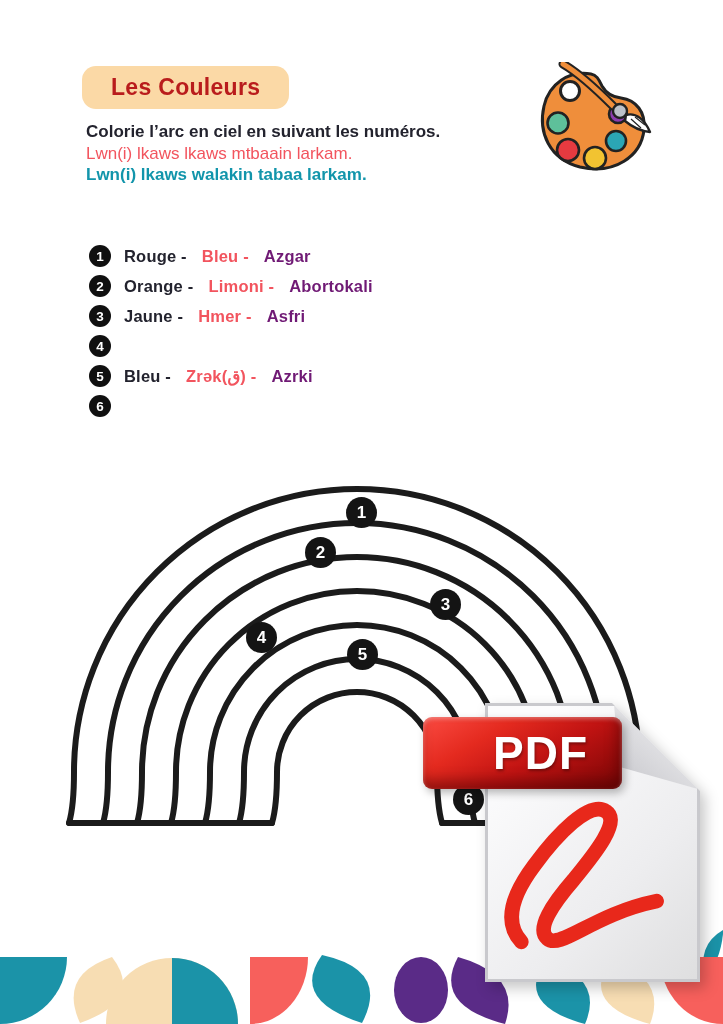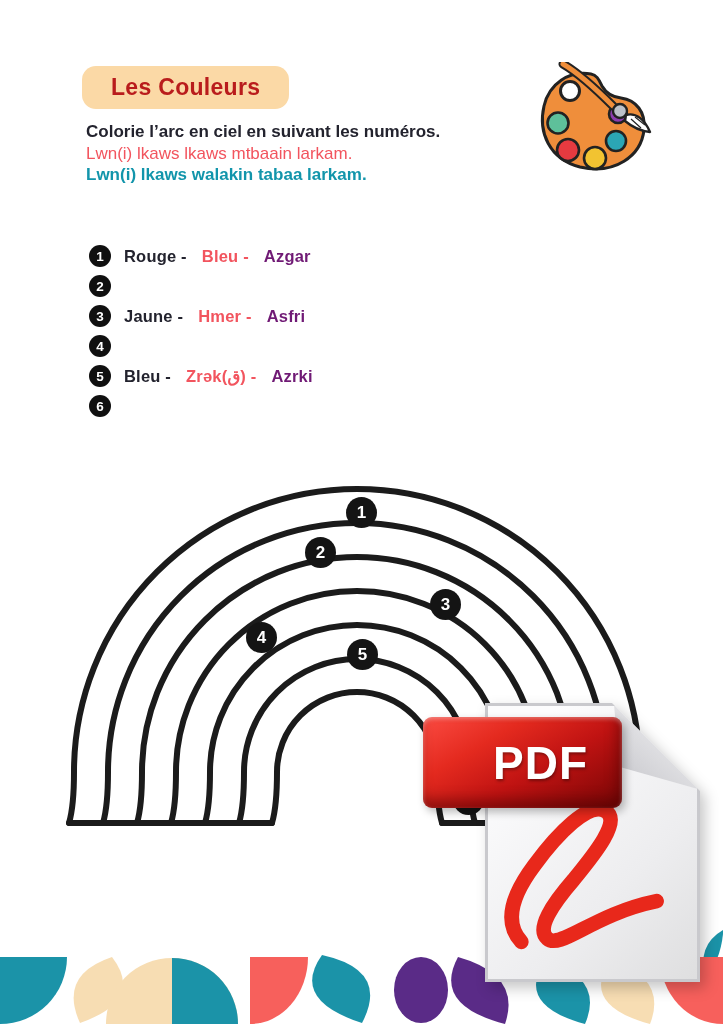--- a/index.html
+++ b/index.html
@@ -43,21 +43,21 @@
     box-shadow:inset 0 0 0 3px #c9c9cd;
   }
   .pdf-fold{
     position:absolute;right:0;top:0;width:88px;height:88px;
     clip-path:polygon(2px 2px,86px 86px,8px 64px);
     background:linear-gradient(220deg,#f7f7f8 10%,#e1e1e4 45%,#c3c3c8 100%);
     filter:drop-shadow(-2px 2px 3px rgba(0,0,0,.20));
   }
   .acro-swirl{position:absolute;left:10px;top:84px;width:170px;height:163px;}
   .pdf-banner{
-    position:absolute;left:423px;top:717px;width:199px;height:91px;z-index:5;
+    position:absolute;left:423px;top:717px;width:199px;height:72px;z-index:5;
     border-radius:9px;
     background:linear-gradient(150deg,#fb4b42 0%,#e42a1f 30%,#c01312 58%,#8c0909 88%,#7a0606 100%);
     box-shadow:inset 0 2px 4px rgba(255,255,255,.35),inset -4px -8px 14px rgba(60,0,0,.45),3px 4px 8px rgba(0,0,0,.28);
     display:flex;align-items:center;justify-content:center;
   }
   .pdf-banner span{
     padding-left:36px;color:#ffffff;font-size:46px;font-weight:700;letter-spacing:1px;
     text-shadow:1px 2px 3px rgba(0,0,0,.35);
   }
 </style>
@@ -95,20 +95,25 @@
     <div class="color-item">
       <div class="num-badge">1</div>
       <div class="words">
           <span class="w-fr">Rouge -</span>
           <span class="w-dj">Bleu -</span>
           <span class="w-tz">Azgar</span>
         </div>
     </div>
     <div class="color-item">
       <div class="num-badge">2</div>
+      <div class="words">
+          <span class="w-fr">Orange -</span>
+          <span class="w-dj">Limoni -</span>
+          <span class="w-tz">Abortokali</span>
+        </div>
     </div>
     <div class="color-item">
       <div class="num-badge">3</div>
       <div class="words">
           <span class="w-fr">Jaune -</span>
           <span class="w-dj">Hmer -</span>
           <span class="w-tz">Asfri</span>
         </div>
     </div>
     <div class="color-item">

